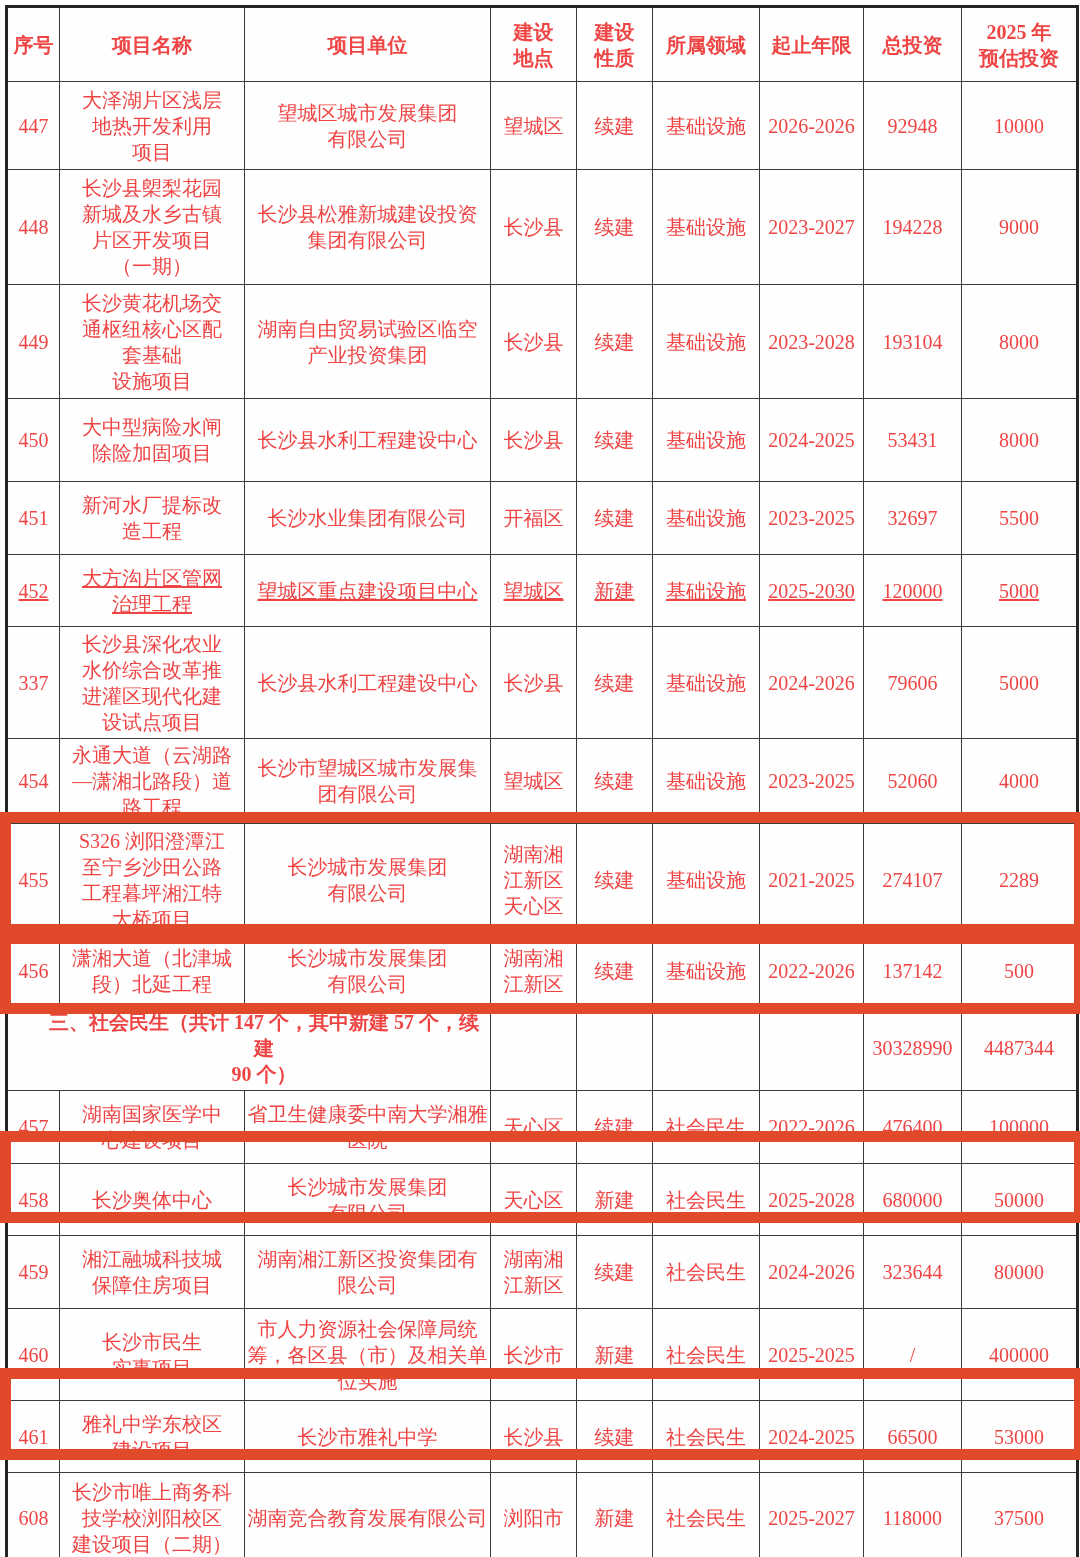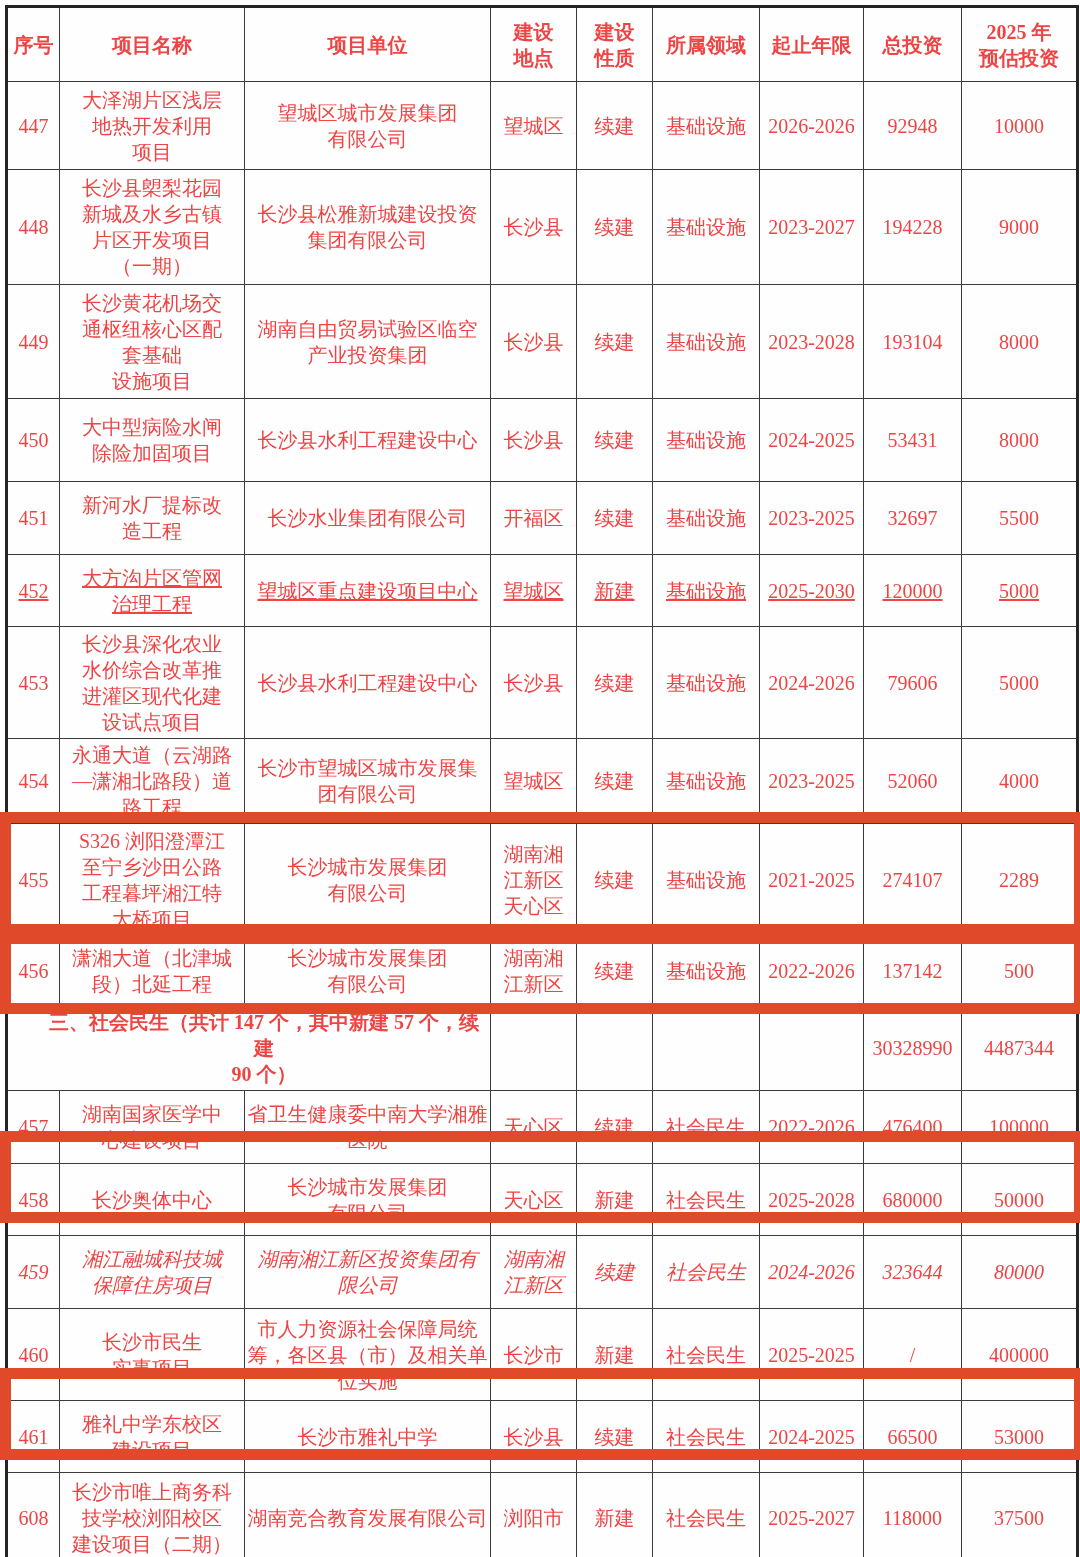--- a/index.html
+++ b/index.html
@@ -155,21 +155,21 @@
 治理工程</td>
             <td>望城区重点建设项目中心</td>
             <td>望城区</td>
             <td>新建</td>
             <td>基础设施</td>
             <td>2025-2030</td>
             <td>120000</td>
             <td>5000</td>
           </tr>
           <tr style="height: 112px;">
-            <td>453</td>
+            <td>337</td>
             <td>长沙县深化农业
 水价综合改革推
 进灌区现代化建
 设试点项目</td>
             <td>长沙县水利工程建设中心</td>
             <td>长沙县</td>
             <td>续建</td>
             <td>基础设施</td>
             <td>2024-2026</td>
             <td>79606</td>
@@ -248,21 +248,21 @@
             <td>长沙奥体中心</td>
             <td>长沙城市发展集团
 有限公司</td>
             <td>天心区</td>
             <td>新建</td>
             <td>社会民生</td>
             <td>2025-2028</td>
             <td>680000</td>
             <td>50000</td>
           </tr>
-          <tr style="height: 73px; font-style: italic;">
+          <tr style="height: 73px;">
             <td>459</td>
             <td>湘江融城科技城
 保障住房项目</td>
             <td>湖南湘江新区投资集团有
 限公司</td>
             <td>湖南湘
 江新区</td>
             <td>续建</td>
             <td>社会民生</td>
             <td>2024-2026</td>

